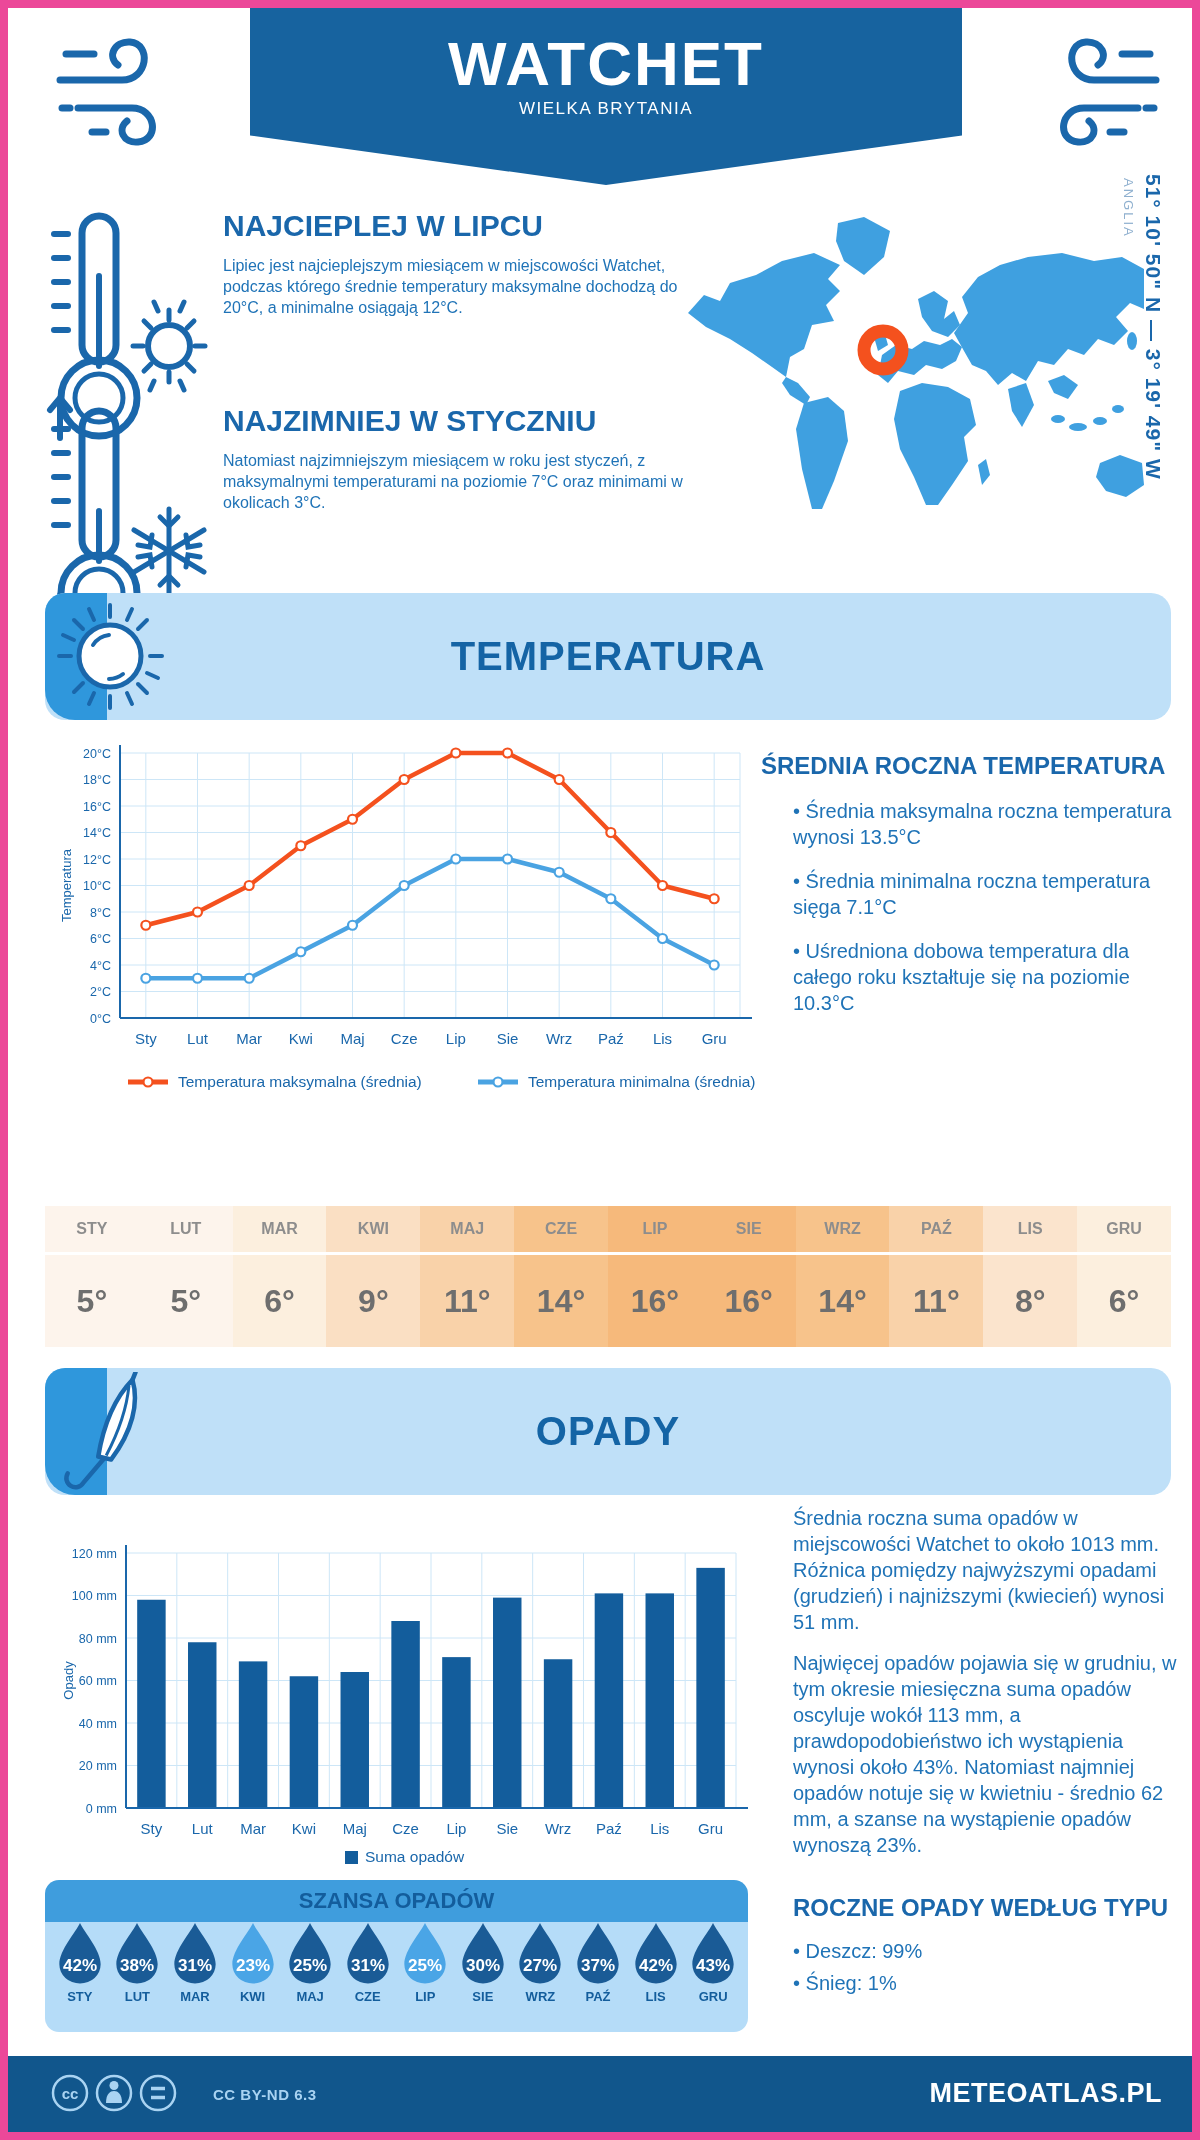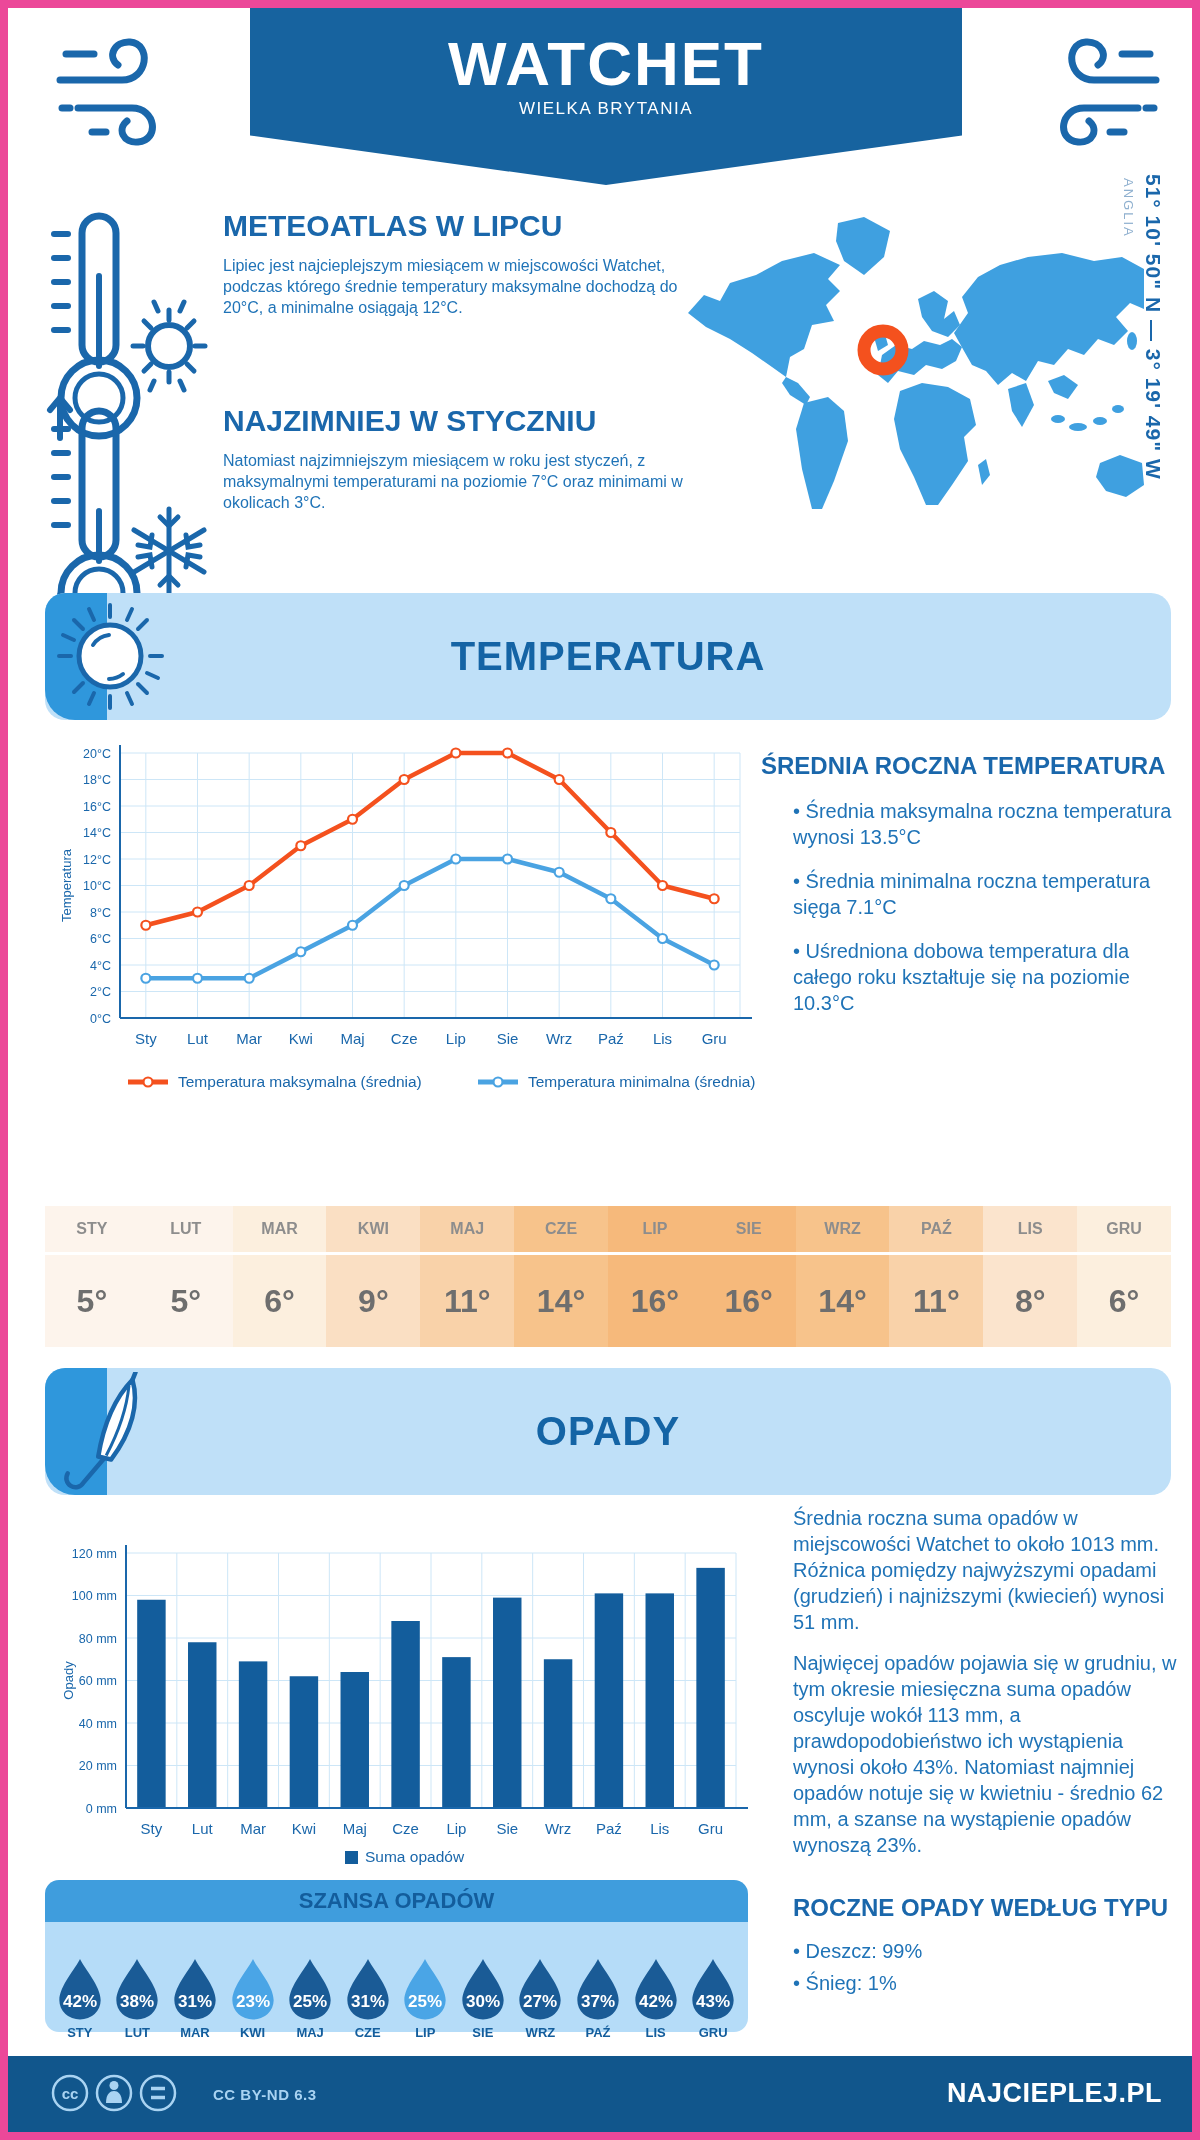--- a/index.html
+++ b/index.html
@@ -27,21 +27,21 @@
   
   .daily-h{width:100%;text-align:center;font-size:27px;font-weight:bold;color:#1a67ab;}
   #daily-table{display:flex;}
   #daily-table .col{flex:1;text-align:center;}
   #daily-table .m{height:46px;line-height:46px;font-size:16px;font-weight:bold;color:#8d8d8d;}
   #daily-table .v{height:92px;line-height:92px;font-size:32px;font-weight:bold;color:#6e6e6e;margin-top:3px;}
   
   .chance-head{left:37px;top:1872px;width:703px;height:42px;background:#3f9ddd;border-radius:14px 14px 0 0;
                text-align:center;line-height:42px;font-size:22px;font-weight:bold;color:#135d9c;}
   .chance-panel{left:37px;top:1914px;width:703px;height:110px;background:#b5dcf8;border-radius:0 0 14px 14px;}
-  #chance-row{display:flex;padding:0 6px 0 6px;margin-top:36px;}
+  #chance-row{display:flex;padding:0 6px 0 6px;}
   #chance-row .cell{flex:1;text-align:center;}
   #chance-row .mon{font-size:13px;font-weight:bold;color:#135d9c;margin-top:1px;}
   
   .footer{left:0;bottom:0;width:1194px;height:76px;background:#11568c;}
   .license{position:absolute;left:205px;top:30px;font-size:15px;font-weight:bold;color:#a9d3f2;letter-spacing:.5px;}
   .brand{position:absolute;right:40px;top:22px;font-size:27px;font-weight:bold;color:#ffffff;letter-spacing:.5px;}
   svg text{font-family:"Liberation Sans",sans-serif;}
 </style>
 </head>
 <body>
@@ -95,21 +95,21 @@
           <path d="M145,158 l7,7"></path>
           <path d="M102,165 l7,-7"></path>
           <path d="M145,122 l7,-7"></path>
         <path d="M112,96 l4,9"></path>
           <path d="M138,175 l4,9"></path>
           <path d="M142,96 l-4,9"></path>
           <path d="M108,184 l4,-9"></path>
       </g>
     </svg>
   </div>
-  <div class="abs info-h" style="left:215px;top:203px">METEOATLAS W LIPCU</div>
+  <div class="abs info-h" style="left:215px;top:203px">NAJCIEPLEJ W LIPCU</div>
   <div class="abs info-p" style="left:215px;top:247px;width:472px">Lipiec jest najcieplejszym miesiącem w miejscowości Watchet, podczas którego średnie temperatury maksymalne dochodzą do 20°C, a minimalne osiągają 12°C.</div>
 
   <div class="abs" style="left:34px;top:393px">
     <svg width="172" height="245" viewBox="0 0 172 245" fill="none" stroke="#1a67ab" stroke-width="7" stroke-linecap="round">
       <path d="M12,28 h14" stroke-width="6"></path>
         <path d="M12,52 h14" stroke-width="6"></path>
         <path d="M12,76 h14" stroke-width="6"></path>
         <path d="M12,100 h14" stroke-width="6"></path>
         <path d="M12,124 h14" stroke-width="6"></path>
       <rect x="40" y="10" width="34" height="146" rx="17"></rect>
@@ -473,16 +473,16 @@
             <circle cx="66" cy="22" r="17"></circle>
             <circle cx="110" cy="22" r="17"></circle>
         </g>
         <text x="22" y="27.5" text-anchor="middle" font-size="15" font-weight="bold" fill="#a9d3f2">cc</text>
         <circle cx="66" cy="14.5" r="4.5" fill="#a9d3f2"></circle>
         <path d="M58,32 c0,-9 4,-12 8,-12 c4,0 8,3 8,12 Z" fill="#a9d3f2"></path>
         <path d="M103,17.5 h14 M103,26.5 h14" stroke="#a9d3f2" stroke-width="3.5"></path>
       </svg>
     </div>
     <span class="license">CC BY-ND 6.3</span>
-    <span class="brand">NAJCIEPLEJ.PL</span>
+    <span class="brand">METEOATLAS.PL</span>
   </div>
 
 </div>
 
 </body></html>

